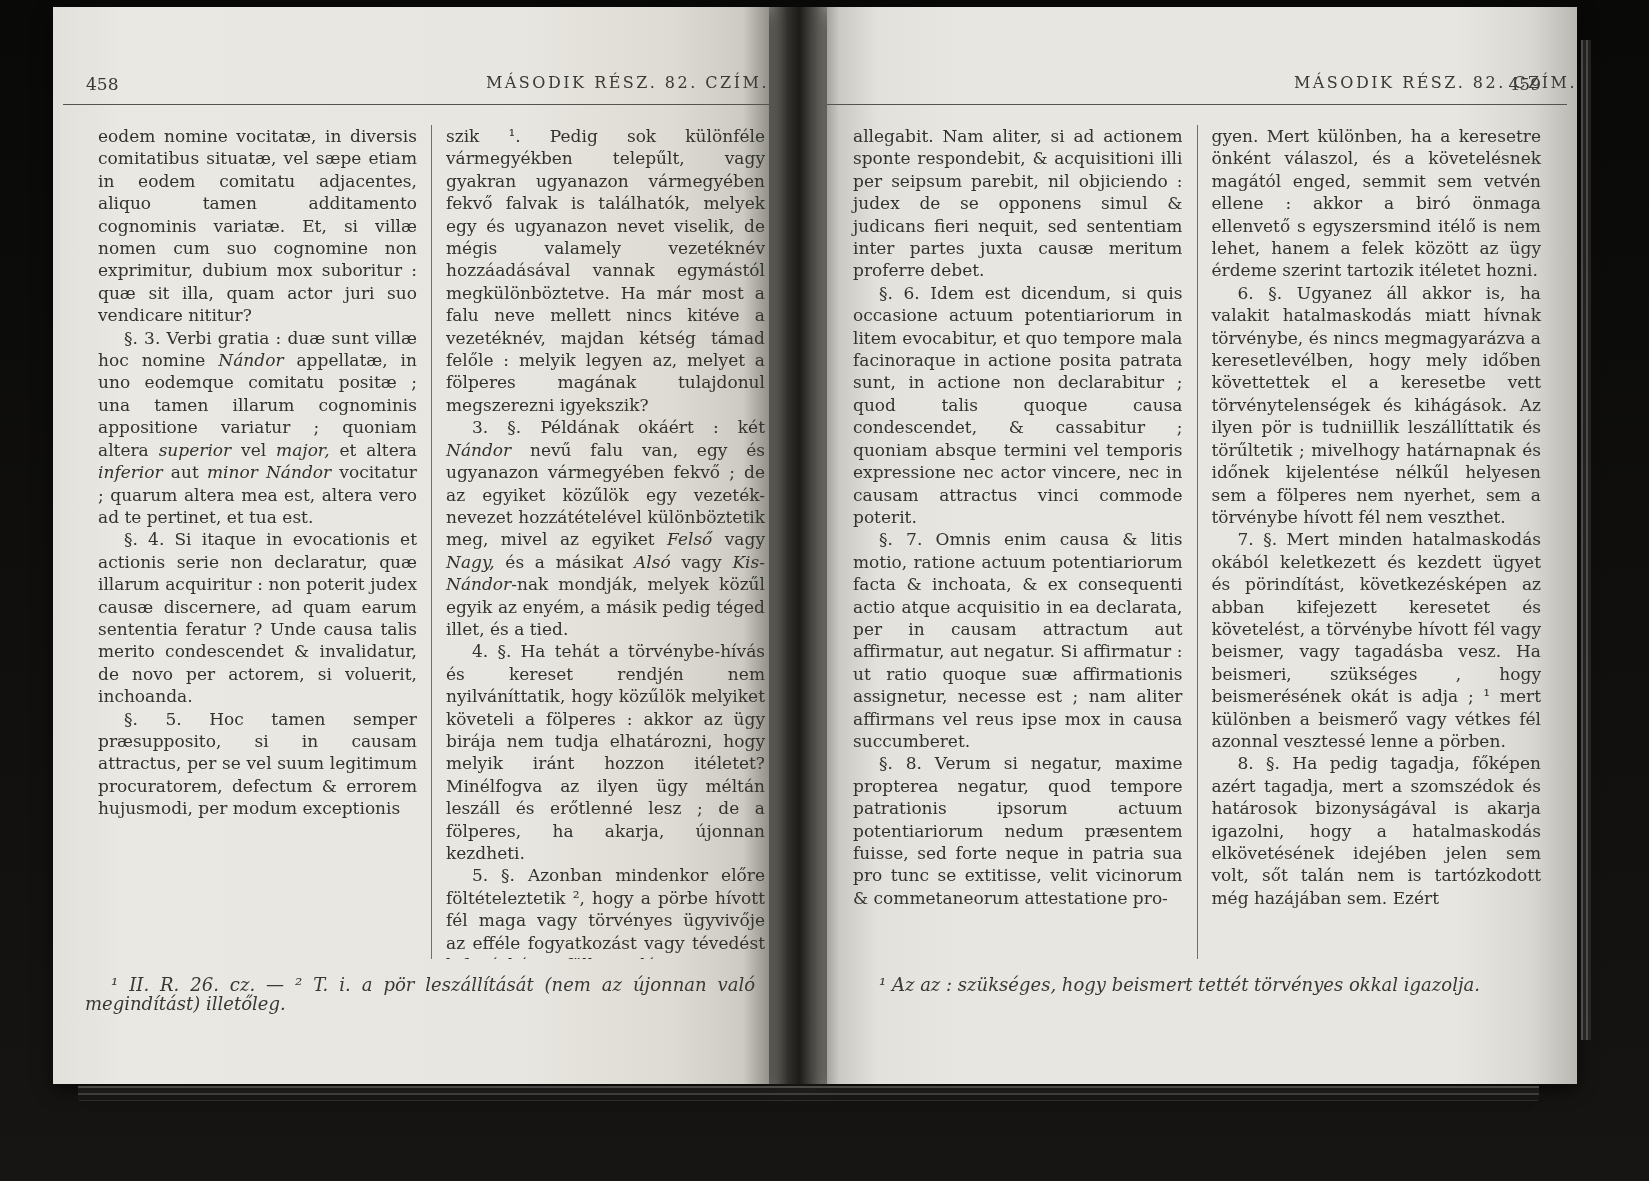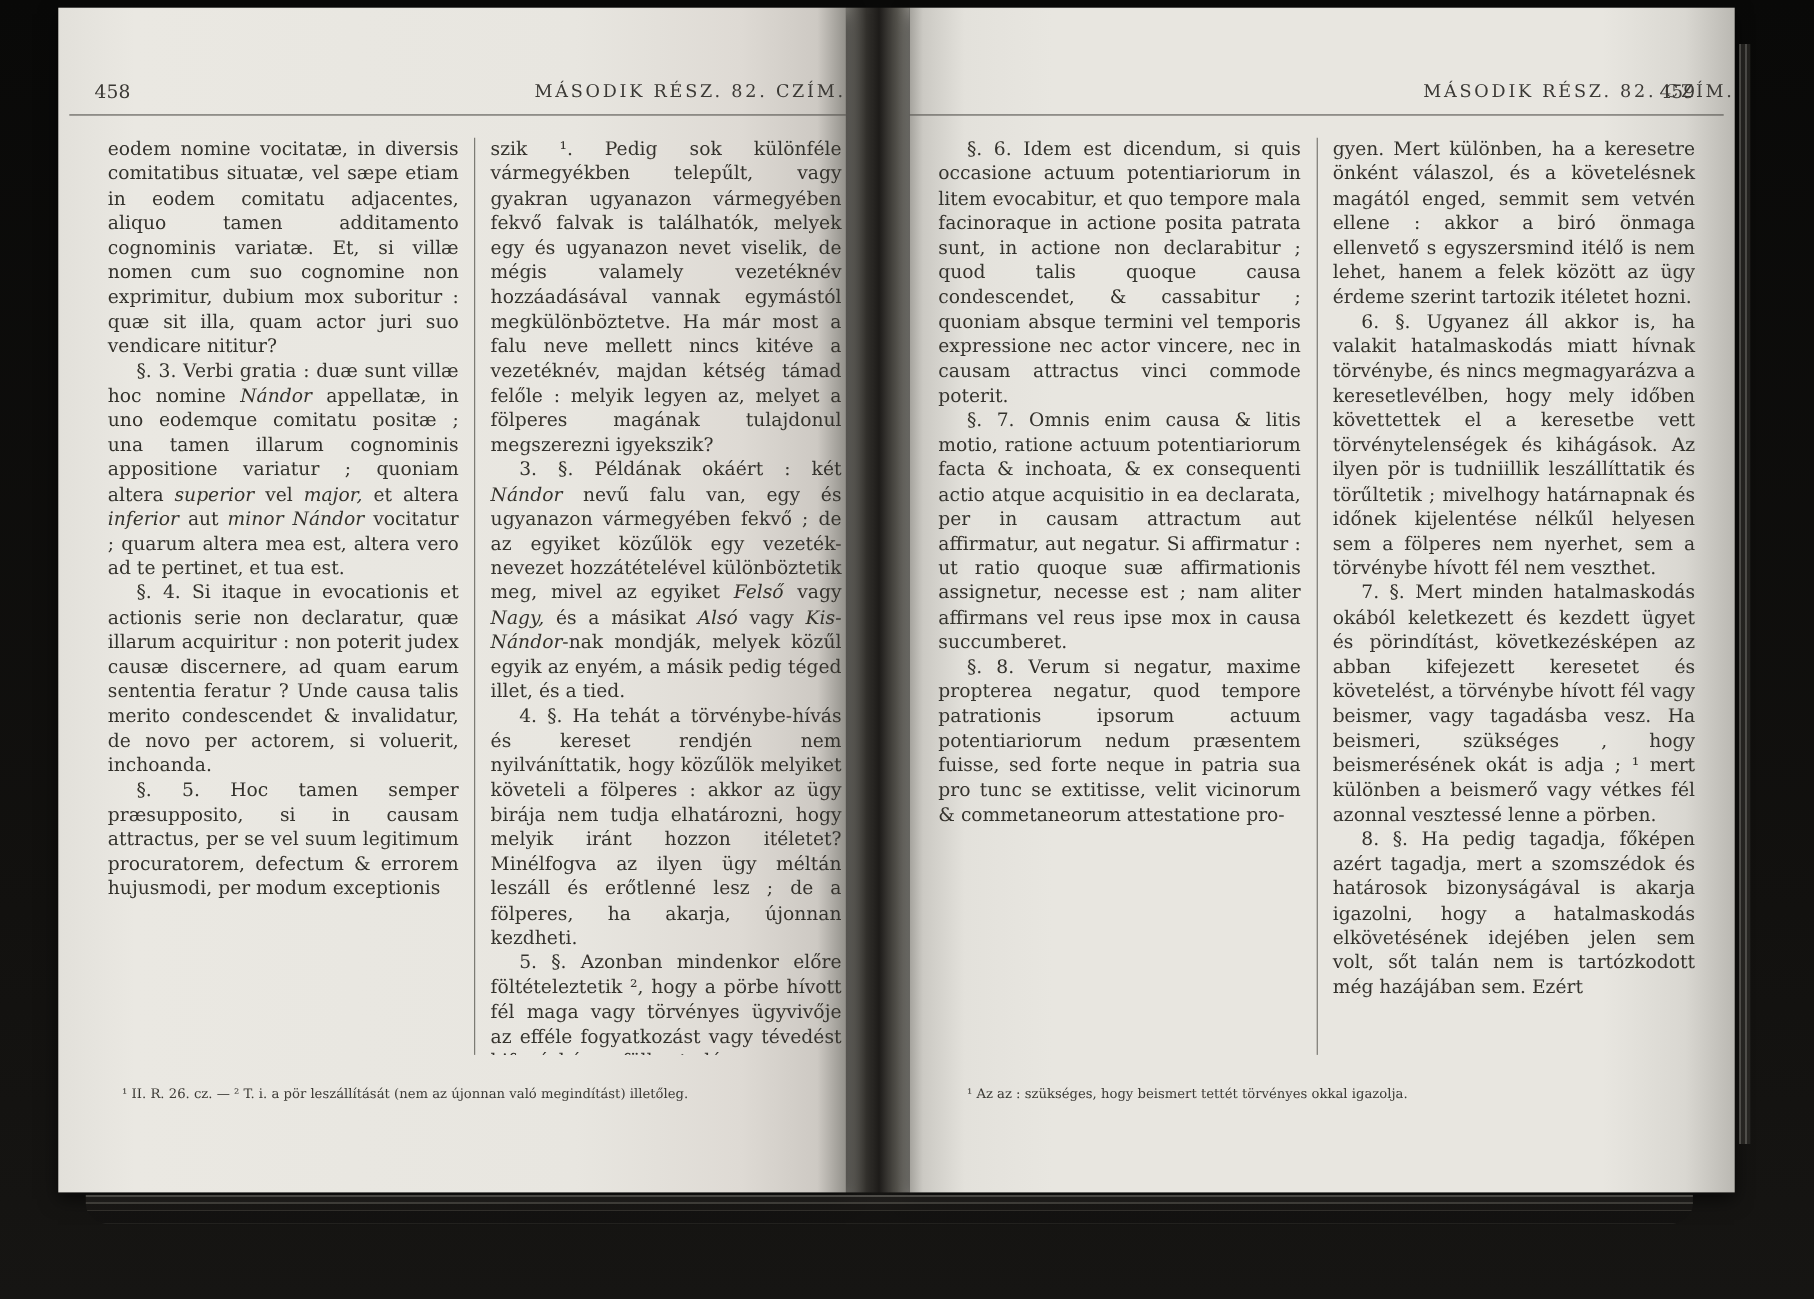--- a/index.html
+++ b/index.html
@@ -44,22 +44,22 @@
   .page-right .columns { padding-left:26px; padding-right:36px; }
   .col { flex:1 1 0; min-width:0; text-align:justify; }
   .col-divider { flex:0 0 1px; width:1px; background:#716f69; margin:0 14px; }
   p.para { margin:0; text-indent:26px; }
   p.noindent { text-indent:0; }
   .gap-large { margin-top:84px; }
   .gap-small { margin-top:21px; }
   em { font-style:italic; }
 
   
-  .footnote { font-size:12px; line-height:19px; margin-top:26px;
-    color:#3a3833; text-indent:26px; text-align:justify; }
+  .footnote { font-size:18px; line-height:19px; margin-top:16px;
+    color:#3a3833; text-indent:26px; text-align:justify;font-style:italic; }
   .page-left .footnote { padding:0 14px 0 32px; }
   .page-right .footnote { padding:0 40px 0 26px; }
 </style>
 </head>
 <body>
 
 <div class="scene">
 
   <div class="spine"></div>
 
@@ -91,20 +91,21 @@
 
   <div class="page page-right">
     <div class="page-header">
       <span class="page-num">459</span>
       <span class="running-title">MÁSODIK RÉSZ. 82. CZÍM.</span>
     </div>
     <div class="header-rule"></div>
 
     <div class="columns">
       <div class="col">
+          <p class="para noindent"><span>allegabit. Nam aliter, si ad actionem sponte respondebit, &amp; acquisitioni illi per seipsum parebit, nil objiciendo : judex de se opponens simul &amp; judicans fieri nequit, sed sententiam inter partes juxta causæ meritum proferre debet.</span></p>
           <p class="para gap-small"><span>§. 6. Idem est dicendum, si quis occasione actuum potentiariorum in litem evocabitur, et quo tempore mala facinoraque in actione posita patrata sunt, in actione non declarabitur ; quod talis quoque causa condescendet, &amp; cassabitur ; quoniam absque termini vel temporis expressione nec actor vincere, nec in causam attractus vinci commode poterit.</span></p>
           <p class="para gap-small"><span>§. 7. Omnis enim causa &amp; litis motio, ratione actuum potentiariorum facta &amp; inchoata, &amp; ex consequenti actio atque acquisitio in ea declarata, per in causam attractum aut affirmatur, aut negatur. Si affirmatur : ut ratio quoque suæ affirmationis assignetur, necesse est ; nam aliter affirmans vel reus ipse mox in causa succumberet.</span></p>
           <p class="para gap-small"><span>§. 8. Verum si negatur, maxime propterea negatur, quod tempore patrationis ipsorum actuum potentiariorum nedum præsentem fuisse, sed forte neque in patria sua pro tunc se extitisse, velit vicinorum &amp; commetaneorum attestatione pro-</span></p>
         </div>
       <div class="col-divider"></div>
       <div class="col">
           <p class="para noindent"><span>gyen. Mert különben, ha a keresetre önként válaszol, és a követelésnek magától enged, semmit sem vetvén ellene : akkor a biró önmaga ellenvető s egyszersmind itélő is nem lehet, hanem a felek között az ügy érdeme szerint tartozik itéletet hozni.</span></p>
           <p class="para"><span>6. §. Ugyanez áll akkor is, ha valakit hatalmaskodás miatt hívnak törvénybe, és nincs megmagyarázva a keresetlevélben, hogy mely időben követtettek el a keresetbe vett törvénytelenségek és kihágások. Az ilyen pör is tudniillik leszállíttatik és törűltetik ; mivelhogy határnapnak és időnek kijelentése nélkűl helyesen sem a fölperes nem nyerhet, sem a törvénybe hívott fél nem veszthet.</span></p>
           <p class="para"><span>7. §. Mert minden hatalmaskodás okából keletkezett és kezdett ügyet és pörindítást, következésképen az abban kifejezett keresetet és követelést, a törvénybe hívott fél vagy beismer, vagy tagadásba vesz. Ha beismeri, szükséges , hogy beismerésének okát is adja ; ¹ mert különben a beismerő vagy vétkes fél azonnal vesztessé lenne a pörben.</span></p>
           <p class="para"><span>8. §. Ha pedig tagadja, főképen azért tagadja, mert a szomszédok és határosok bizonyságával is akarja igazolni, hogy a hatalmaskodás elkövetésének idejében jelen sem volt, sőt talán nem is tartózkodott még hazájában sem. Ezért</span></p>

